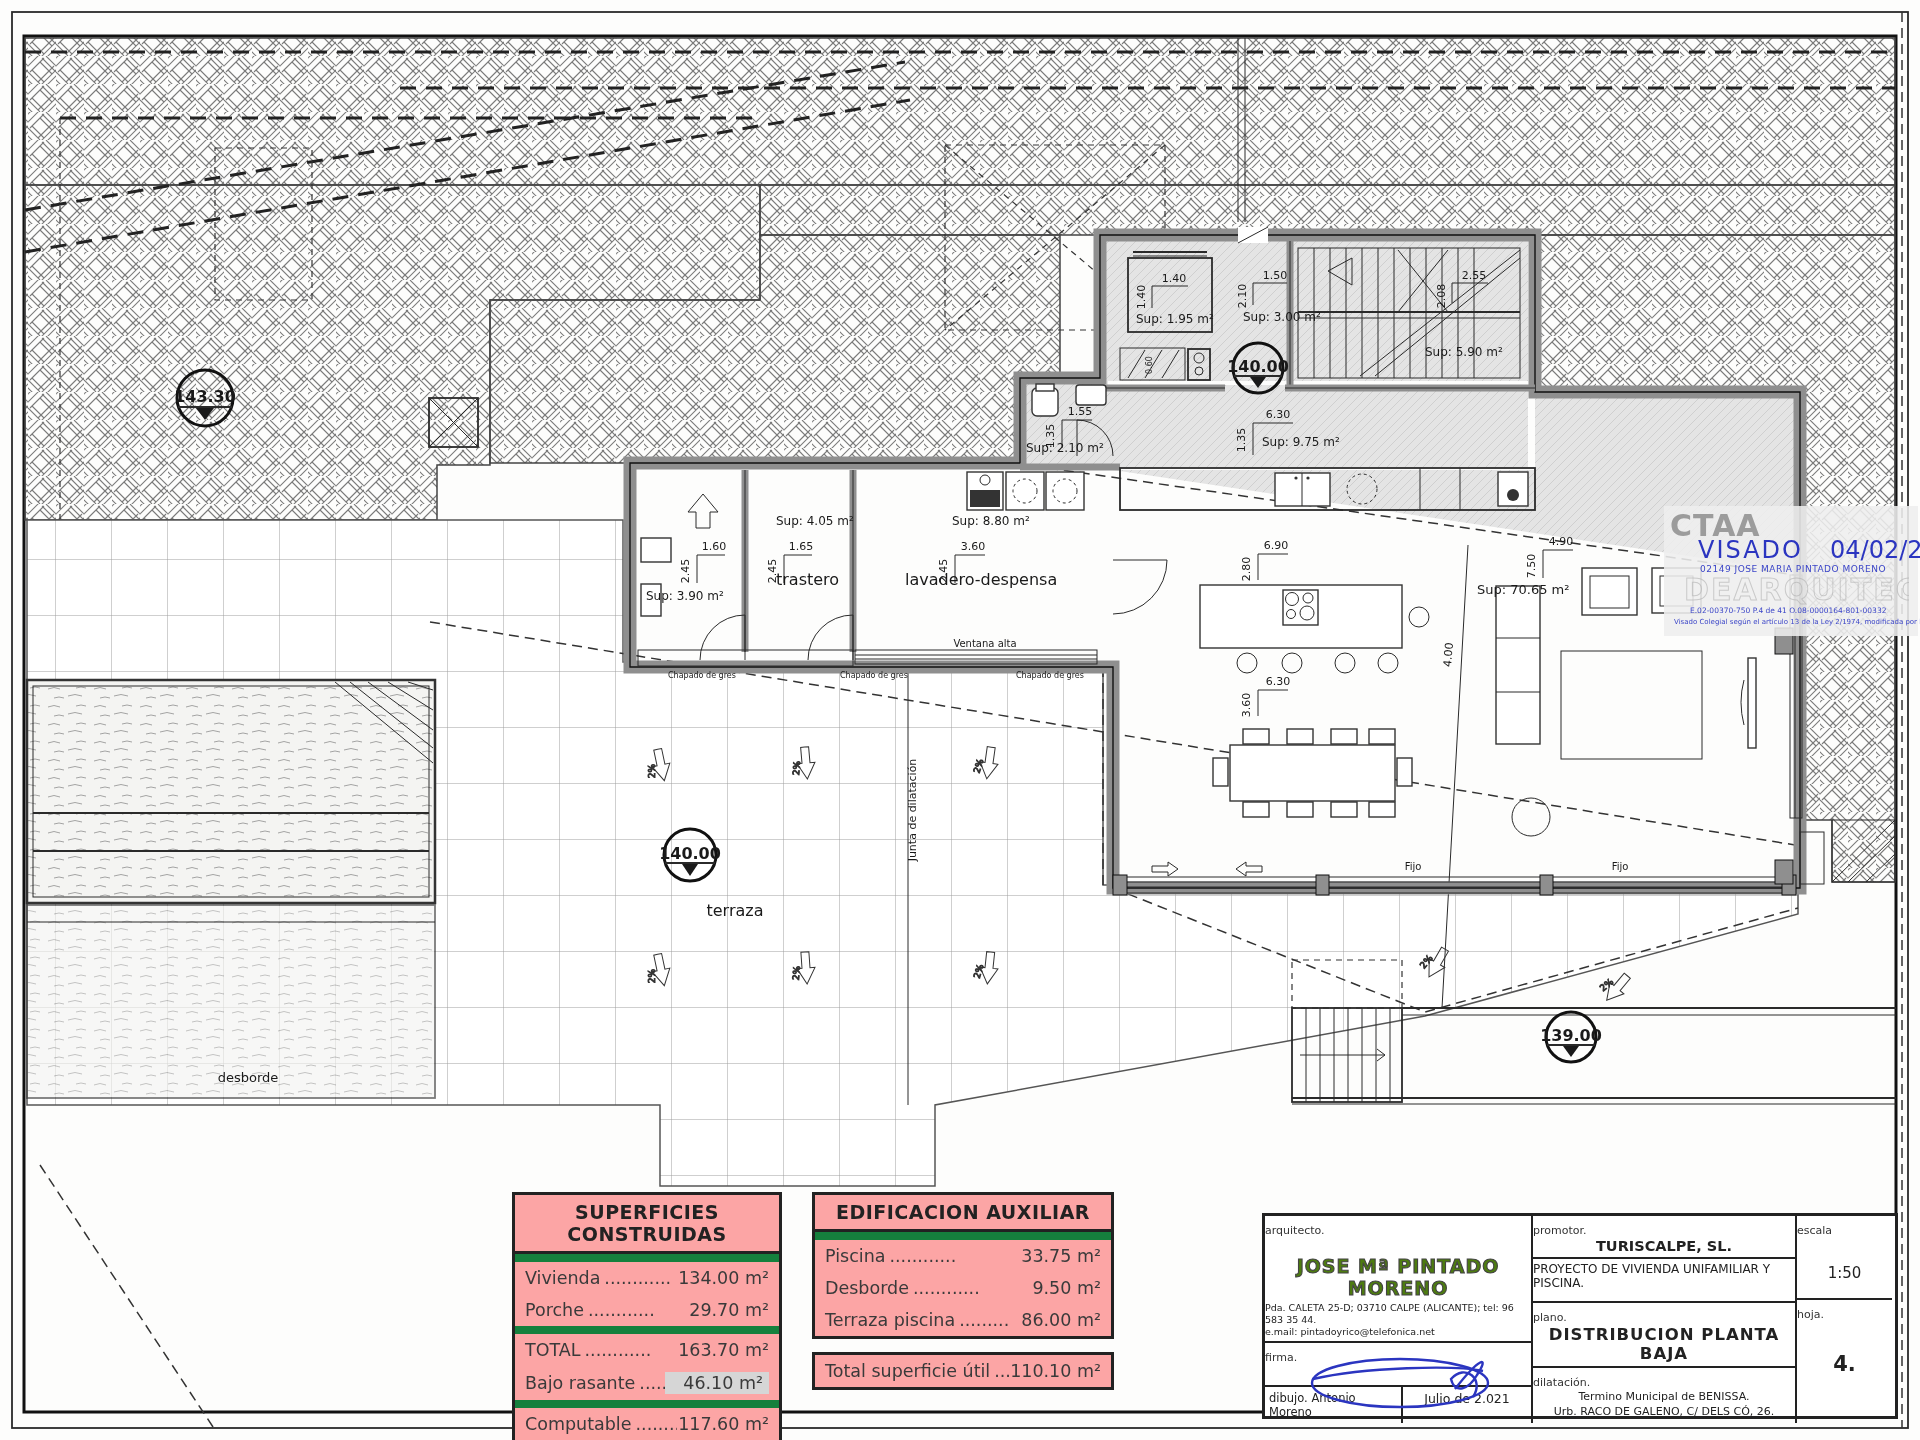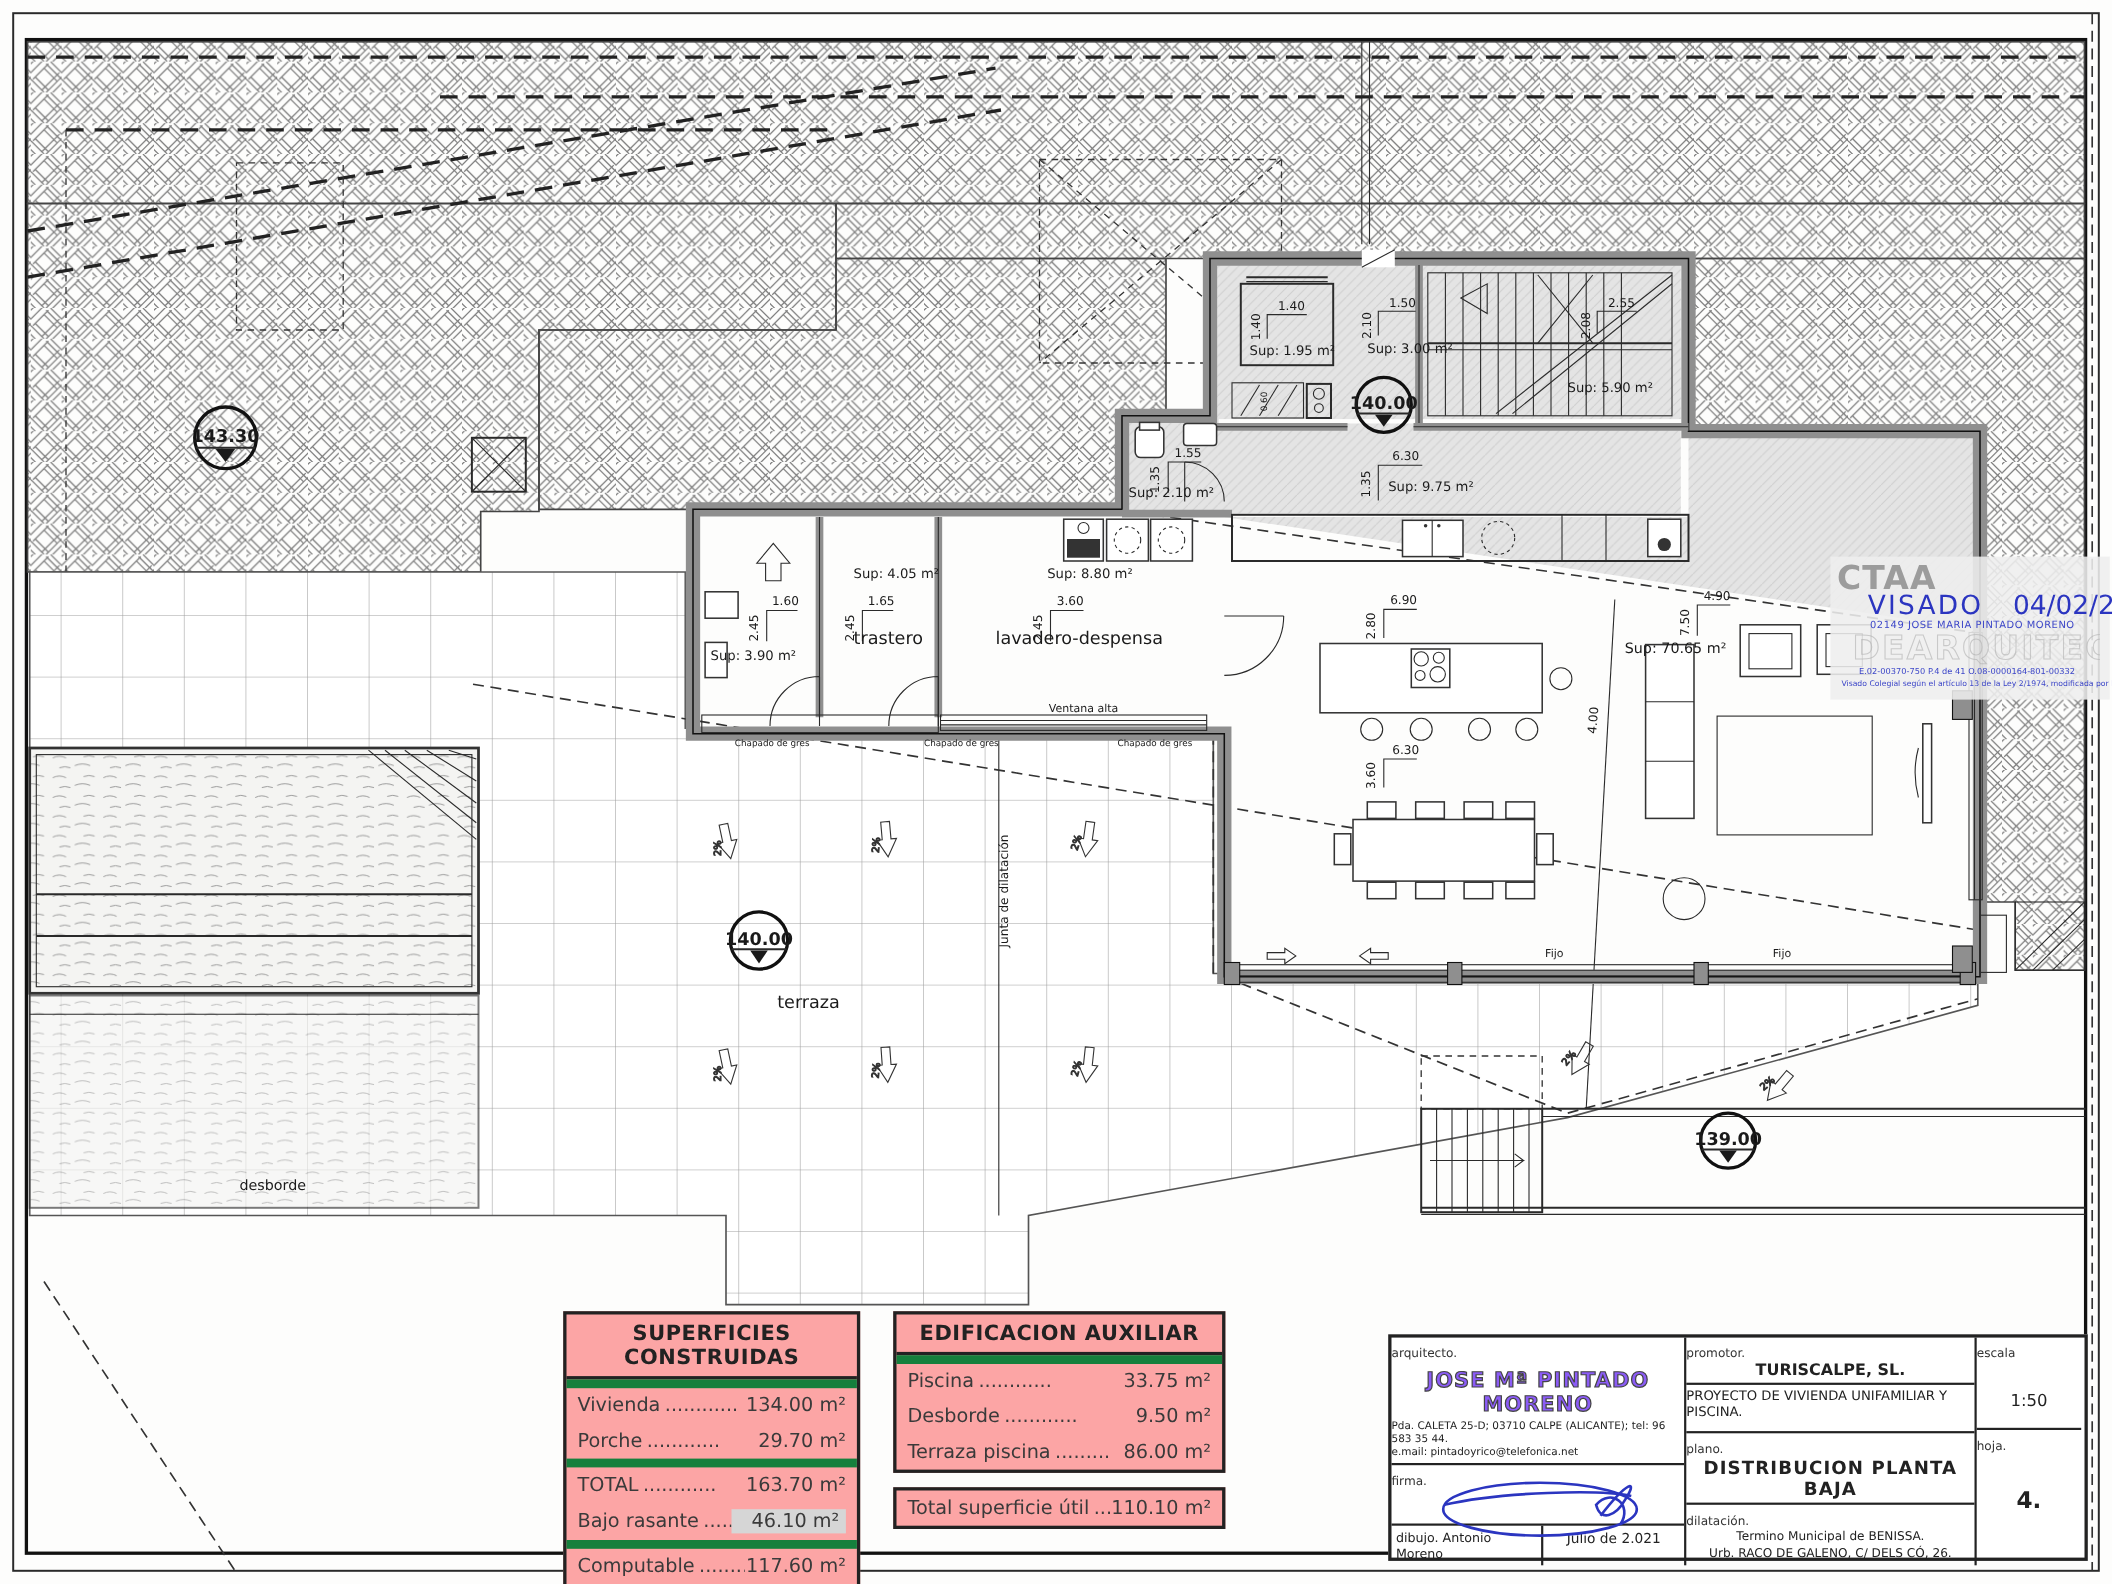--- a/index.html
+++ b/index.html
@@ -37,22 +37,22 @@
   
   .tb{position:absolute;border:3px solid #222;background:#fff;color:#222;display:flex;flex-direction:column;}
   .tbrow1{display:flex;border-bottom:2px solid #222;}
   .tbtitle{flex:1;font-size:15px;letter-spacing:2px;padding:2px 8px;}
   .tbcode{width:100px;border-left:2px solid #222;font-size:11.5px;padding:3px 2px;text-align:center;}
   .tbmain{display:flex;flex:1;}
   .colL{width:266px;display:flex;flex-direction:column;border-right:2px solid #222;}
   .colM{width:262px;display:flex;flex-direction:column;border-right:2px solid #222;}
   .colR{width:95px;display:flex;flex-direction:column;}
   .small{font-size:11px;color:#333;}
-  .archname{font-size:19px;font-weight:bold;text-align:center;color:#8b5cf6;
-            -webkit-text-stroke:1.1px #444;letter-spacing:1px;margin:6px 0 3px 0;}
+  .archname{font-size:19px;font-weight:bold;text-align:center;color:#4d7c0f;
+            -webkit-text-stroke:1.1px #444;letter-spacing:1px;margin:17px 0 3px 0;}
   .addr{font-size:9.5px;line-height:1.25;color:#222;}
   .cellpad{padding:3px 0;}
   .bb{border-bottom:2px solid #222;}
   .promotor{font-size:14.5px;font-weight:bold;text-align:center;}
   .plano{font-size:16.5px;font-weight:bold;text-align:center;letter-spacing:1px;}
   .situ{font-size:11px;text-align:center;line-height:1.35;}
   .escala{font-size:15px;text-align:center;margin-top:26px;}
   .hoja{font-size:21px;font-weight:bold;text-align:center;margin-top:30px;}
   .dibrow{display:flex;border-top:2px solid #222;margin-top:auto;}
   .dib1{width:128px;font-size:11.5px;padding:4px 4px;border-right:2px solid #222;}

